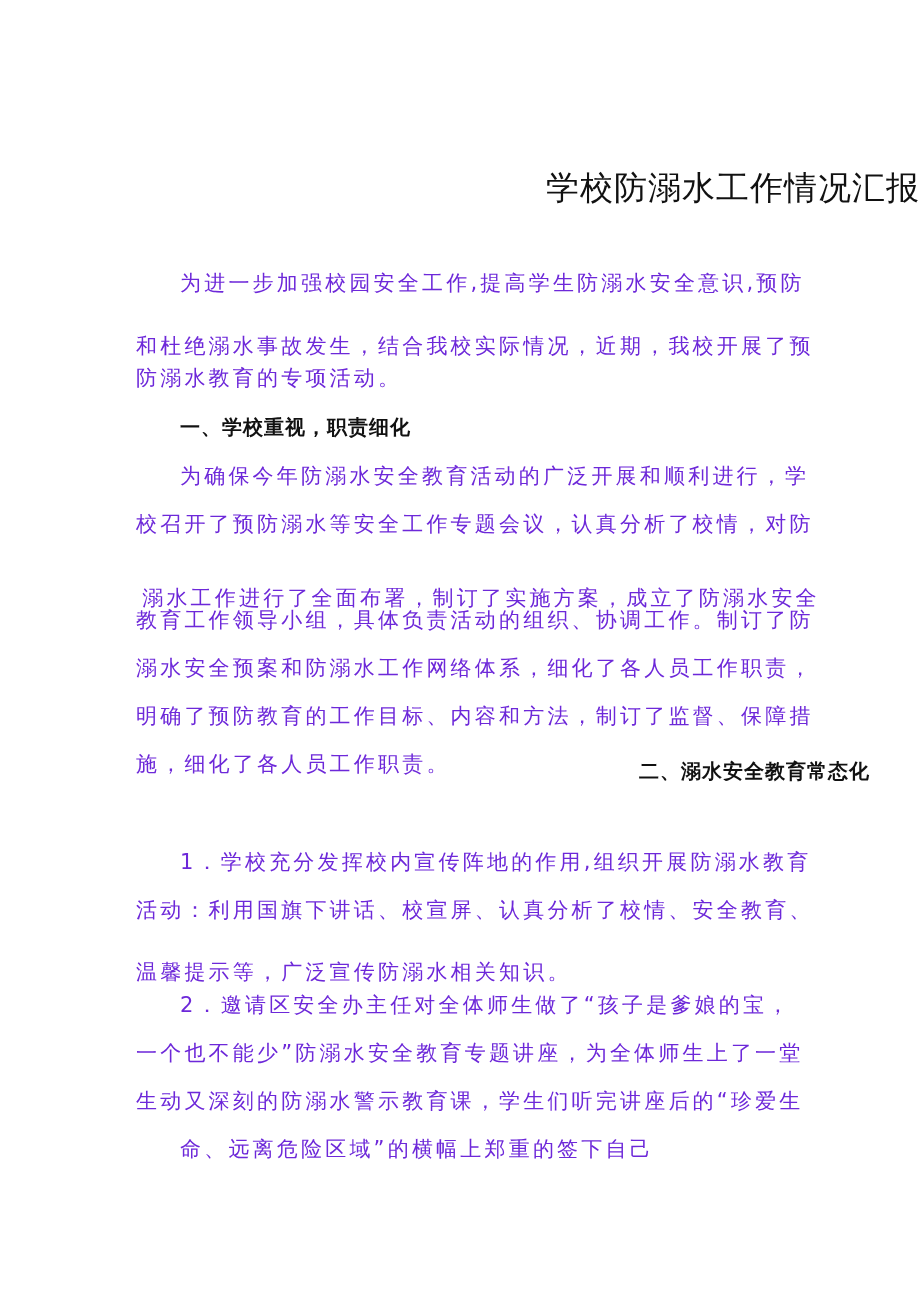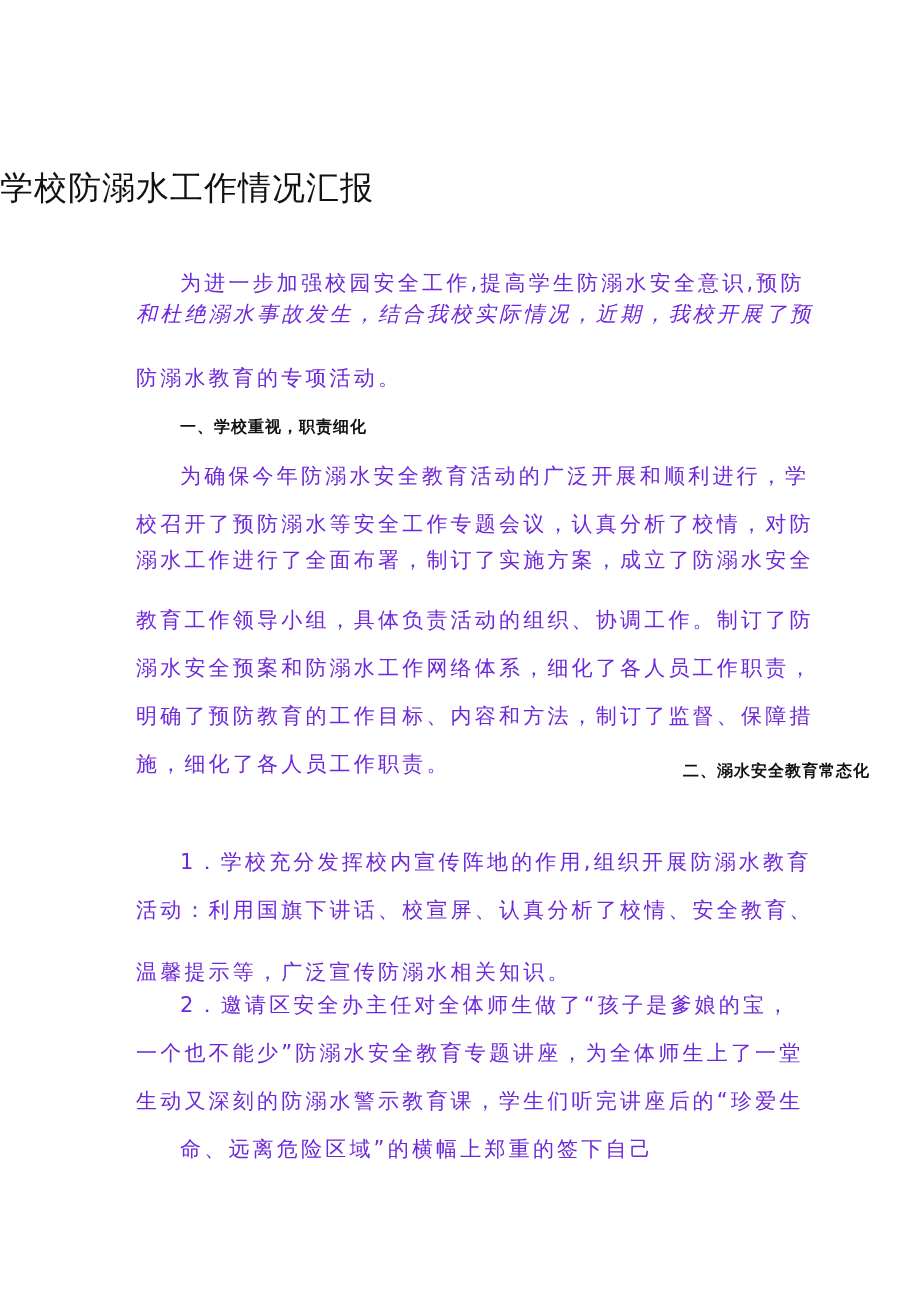--- a/index.html
+++ b/index.html
@@ -1,38 +1,38 @@
 <!DOCTYPE html>
 <html><head>
 <meta charset="utf-8">
 <style>
   html, body { margin: 0; padding: 0; background: #ffffff; }
   body { width: 920px; height: 1301px; position: relative; overflow: hidden;
          font-family: "DejaVu Sans", "Liberation Sans", sans-serif; color: #1a1a1a; }
   .page { position: absolute; left: 0; top: 0; width: 920px; height: 1301px; }
-  .title { position: absolute; left: 0; width: 920px; top: 168px; text-align: left;
+  .title { position: absolute; left: 0; width: 920px; top: 168px; text-align: right;
            font-size: 33px; line-height: 40px; letter-spacing: 1px; color: #111; }
   .line { position: absolute; left: 136px; width: 690px; font-size: 21px; line-height: 28px;
           letter-spacing: 3.2px; white-space: nowrap; color: #6d28d9; }
   .indent { left: 180px; }
-  .heading { font-size: 16px; letter-spacing: 1px; color: #111; font-weight: bold; }
+  .heading { font-size: 20px; letter-spacing: 1px; color: #111; font-weight: bold; }
 </style>
 </head>
 <body>
 
 <div class="page">
   <div class="title">学校防溺水工作情况汇报</div>
   <div id="lines">
       <div class="line indent" style="top: 269px;">为进一步加强校园安全工作,提高学生防溺水安全意识,预防</div>
-      <div class="line" style="top: 300px; font-style: italic;">和杜绝溺水事故发生，结合我校实际情况，近期，我校开展了预</div>
+      <div class="line" style="top: 332px;">和杜绝溺水事故发生，结合我校实际情况，近期，我校开展了预</div>
       <div class="line" style="top: 364px;">防溺水教育的专项活动。</div>
       <div class="line indent heading" style="top: 413px;">一、学校重视，职责细化</div>
       <div class="line indent" style="top: 462px;">为确保今年防溺水安全教育活动的广泛开展和顺利进行，学</div>
       <div class="line" style="top: 510px;">校召开了预防溺水等安全工作专题会议，认真分析了校情，对防</div>
-      <div class="line" style="top: 546px;">溺水工作进行了全面布署，制订了实施方案，成立了防溺水安全</div>
+      <div class="line" style="top: 584px; text-align: center;">溺水工作进行了全面布署，制订了实施方案，成立了防溺水安全</div>
       <div class="line" style="top: 606px;">教育工作领导小组，具体负责活动的组织、协调工作。制订了防</div>
       <div class="line" style="top: 654px; font-family: Liberation Serif, serif;">溺水安全预案和防溺水工作网络体系，细化了各人员工作职责，</div>
       <div class="line" style="top: 702px;">明确了预防教育的工作目标、内容和方法，制订了监督、保障措</div>
       <div class="line" style="top: 750px;">施，细化了各人员工作职责。</div>
       <div class="line indent heading" style="top: 757px; text-align: right;">二、溺水安全教育常态化</div>
       <div class="line indent" style="top: 848px;">1．学校充分发挥校内宣传阵地的作用,组织开展防溺水教育</div>
       <div class="line" style="top: 896px;">活动：利用国旗下讲话、校宣屏、认真分析了校情、安全教育、</div>
       <div class="line" style="top: 958px;">温馨提示等，广泛宣传防溺水相关知识。</div>
       <div class="line indent" style="top: 991px;">2．邀请区安全办主任对全体师生做了“孩子是爹娘的宝，</div>
       <div class="line" style="top: 1039px;">一个也不能少”防溺水安全教育专题讲座，为全体师生上了一堂</div>

